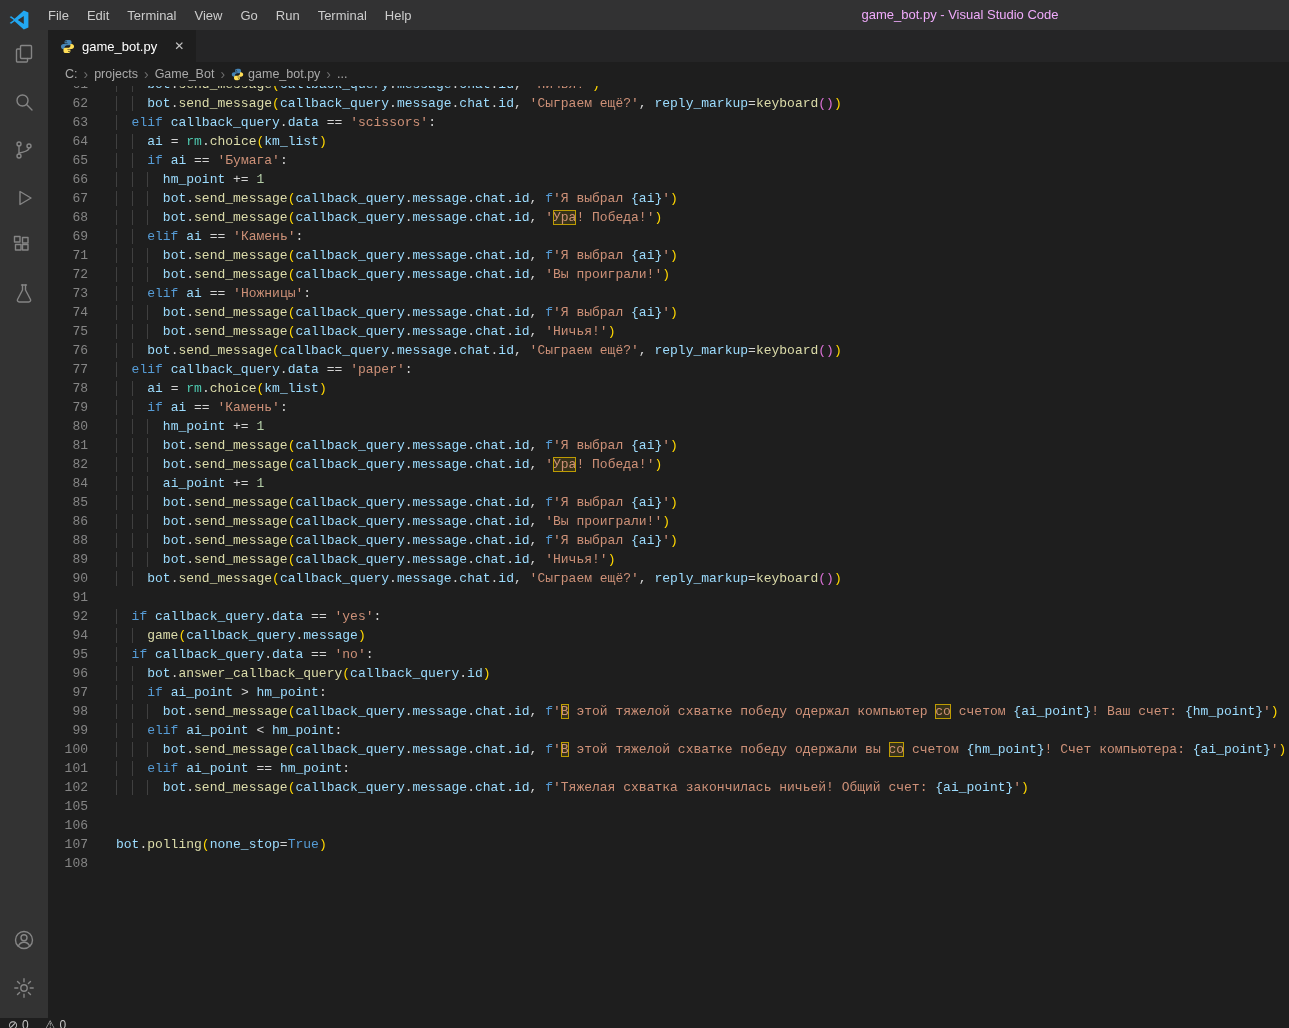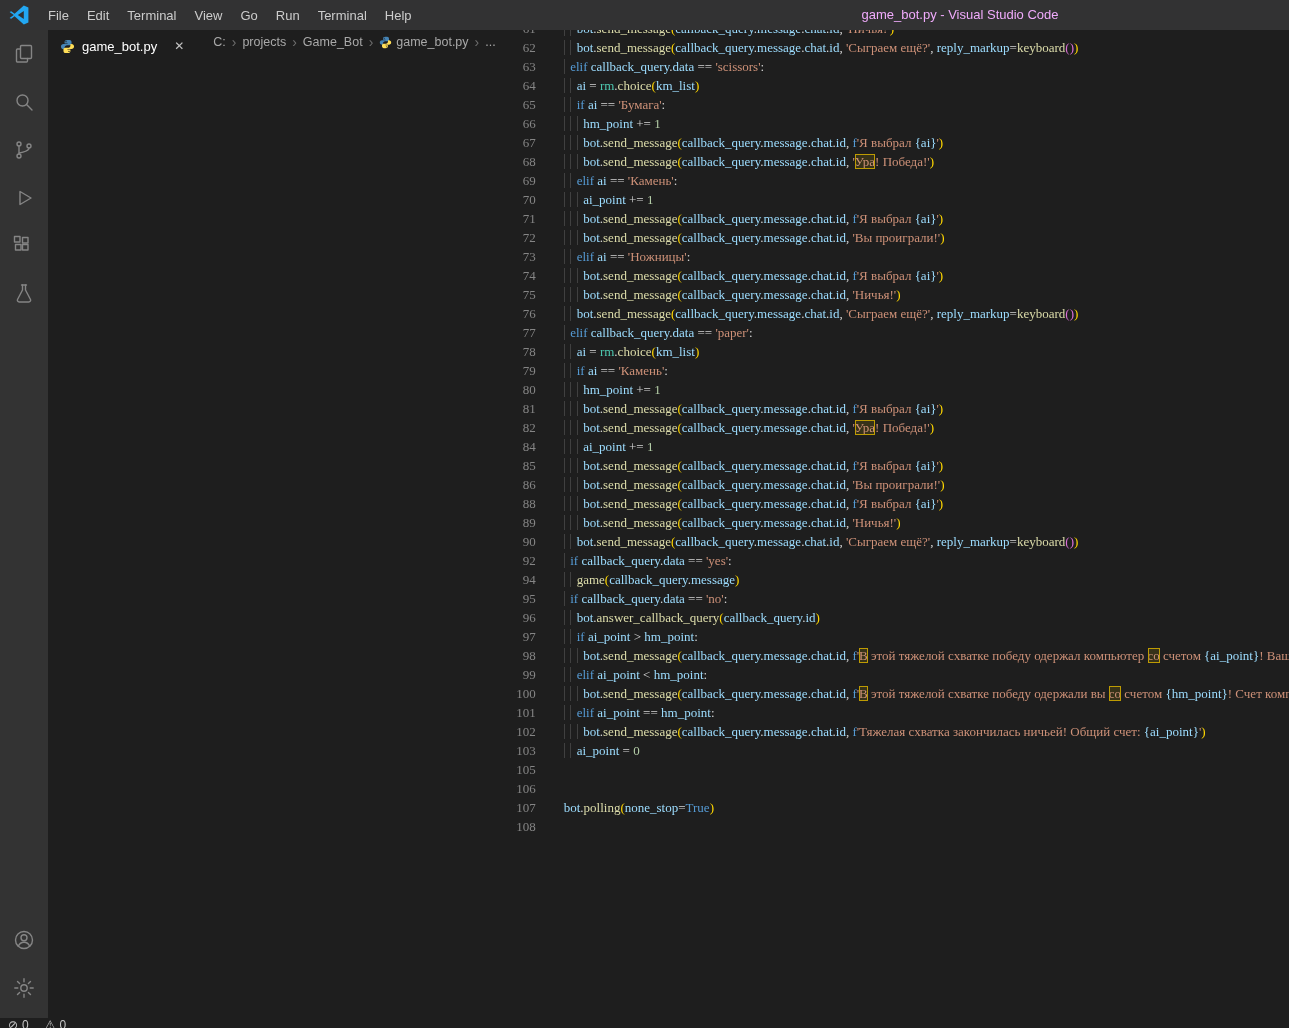--- a/index.html
+++ b/index.html
@@ -3,51 +3,51 @@
 <meta charset="utf-8">
 <style>
   *{box-sizing:border-box}
   html,body{margin:0;padding:0}
   body{
     width:1289px;height:1028px;overflow:hidden;
     background:var(--bg,#1e1e1e);
     font-family:"Liberation Sans",sans-serif;
   }
   
-  .titlebar{height:30px;background:var(--titlebar,#323233);display:flex;align-items:center;
+  .titlebar{height:30px;background:var(--titlebar,#323233);display:flex;align-items:flex-end;
     position:relative;color:#cccccc;font-size:13px;user-select:none}
   .logo{width:20px;height:20px;margin:0 10px 0 9px;flex:none}
   .logo svg{width:20px;height:20px;display:block}
   .menubar{display:flex;height:30px;align-items:center}
   .menu-item{padding:0 9px;cursor:default}
   .wintitle{position:absolute;left:960px;top:0;height:30px;line-height:30px;
     transform:translateX(-50%);color:#f0abfc;white-space:nowrap}
   
   .main{display:flex;height:988px}
   .activitybar{width:48px;background:var(--activitybar,#333333);display:flex;
     flex-direction:column;align-items:center}
   .ab-icon{width:48px;height:48px;display:flex;align-items:center;justify-content:center;cursor:pointer}
   .ab-icon svg{width:24px;height:24px;display:block}
   .activity-bottom{margin-top:auto;display:flex;flex-direction:column;align-items:center;padding-bottom:6px}
-  .editor-col{flex:1;display:flex;flex-direction:row;min-width:0;background:var(--bg,#1e1e1e)}
+  .editor-col{flex:1;display:flex;flex-direction:column;min-width:0;background:var(--bg,#1e1e1e)}
   
   .tabbar{height:32px;background:var(--tabbar,#252526);display:flex}
   .tab{height:32px;display:flex;align-items:center;gap:7px;padding:0 10px 0 12px;font-size:13px;cursor:pointer}
   .tab.active{background:var(--bg,#1e1e1e);color:#ffffff}
   .tab-icon svg{width:15px;height:15px;display:block}
   .tab-close{margin-left:8px;color:#c5c5c5;font-size:12px;padding:0 2px}
   
   .breadcrumbs{height:24px;display:flex;align-items:center;padding-left:17px;
     font-size:12.5px;color:#a9a9a9;gap:3px;white-space:nowrap}
   .bc-sep{color:#6e6e6e;font-size:14px;padding:0 3px}
   .bc-item{display:flex;align-items:center;gap:4px;cursor:pointer}
   .bc-pyicon svg{width:13px;height:13px;display:block}
   
   .editor{flex:1;overflow:hidden;position:relative;
-    font-family:Liberation Serif, serif;
+    font-family:Liberation Mono, monospace;
     font-size:13px;line-height:19px}
   .lines{margin-top:-11px}
   .line{height:19px;white-space:pre}
   .ln{display:inline-block;width:40px;text-align:right;color:var(--lineNumber,#858585)}
   .code{display:inline-block;margin-left:28px;white-space:pre;color:#d4d4d4}
   .ig{box-shadow:inset 1px 0 0 var(--indentGuide,#404040)}
   .kw{color:var(--keyword,#569cd6)}
   .str{color:var(--string,#ce9178)}
   .fn{color:var(--function,#dcdcaa)}
   .id{color:var(--identifier,#9cdcfe)}
@@ -197,50 +197,49 @@
         <div class="lines" id="lines">
             <div class="line"><span class="ln">61</span><span class="code"><span class="ig">  </span><span class="ig">  </span><span class="id">bot</span><span class="pun">.</span><span class="fn">send_message</span><span class="b1">(</span><span class="id">callback_query</span><span class="pun">.</span><span class="id">message</span><span class="pun">.</span><span class="id">chat</span><span class="pun">.</span><span class="id">id</span><span class="pun">,</span> <span class="str">'Ничья!'</span><span class="b1">)</span></span></div>
             <div class="line"><span class="ln">62</span><span class="code"><span class="ig">  </span><span class="ig">  </span><span class="id">bot</span><span class="pun">.</span><span class="fn">send_message</span><span class="b1">(</span><span class="id">callback_query</span><span class="pun">.</span><span class="id">message</span><span class="pun">.</span><span class="id">chat</span><span class="pun">.</span><span class="id">id</span><span class="pun">,</span> <span class="str">'Сыграем ещё?'</span><span class="pun">,</span> <span class="id">reply_markup</span><span class="op">=</span><span class="fn">keyboard</span><span class="b2">(</span><span class="b2">)</span><span class="b1">)</span></span></div>
             <div class="line"><span class="ln">63</span><span class="code"><span class="ig">  </span><span class="kw">elif</span> <span class="id">callback_query</span><span class="pun">.</span><span class="id">data</span> <span class="op">==</span> <span class="str">'scissors'</span><span class="pun">:</span></span></div>
             <div class="line"><span class="ln">64</span><span class="code"><span class="ig">  </span><span class="ig">  </span><span class="id">ai</span> <span class="op">=</span> <span class="mod">rm</span><span class="pun">.</span><span class="fn">choice</span><span class="b1">(</span><span class="id">km_list</span><span class="b1">)</span></span></div>
             <div class="line"><span class="ln">65</span><span class="code"><span class="ig">  </span><span class="ig">  </span><span class="kw">if</span> <span class="id">ai</span> <span class="op">==</span> <span class="str">'Бумага'</span><span class="pun">:</span></span></div>
             <div class="line"><span class="ln">66</span><span class="code"><span class="ig">  </span><span class="ig">  </span><span class="ig">  </span><span class="id">hm_point</span> <span class="op">+=</span> <span class="num">1</span></span></div>
             <div class="line"><span class="ln">67</span><span class="code"><span class="ig">  </span><span class="ig">  </span><span class="ig">  </span><span class="id">bot</span><span class="pun">.</span><span class="fn">send_message</span><span class="b1">(</span><span class="id">callback_query</span><span class="pun">.</span><span class="id">message</span><span class="pun">.</span><span class="id">chat</span><span class="pun">.</span><span class="id">id</span><span class="pun">,</span> <span class="kw">f</span><span class="str">'Я выбрал <span class="ph">{ai}</span>'</span><span class="b1">)</span></span></div>
             <div class="line"><span class="ln">68</span><span class="code"><span class="ig">  </span><span class="ig">  </span><span class="ig">  </span><span class="id">bot</span><span class="pun">.</span><span class="fn">send_message</span><span class="b1">(</span><span class="id">callback_query</span><span class="pun">.</span><span class="id">message</span><span class="pun">.</span><span class="id">chat</span><span class="pun">.</span><span class="id">id</span><span class="pun">,</span> <span class="str">'<span class="uni">Ура</span>! Победа!'</span><span class="b1">)</span></span></div>
             <div class="line"><span class="ln">69</span><span class="code"><span class="ig">  </span><span class="ig">  </span><span class="kw">elif</span> <span class="id">ai</span> <span class="op">==</span> <span class="str">'Камень'</span><span class="pun">:</span></span></div>
-            <div class="line"><span class="ln">70</span><span class="code"><span class="ig">  </span><span class="ig">  </span><span class="ig">  </span><span class="id">ai_point</span> <span class="op">+=</span> <span class="num">1</span></span></div>
             <div class="line"><span class="ln">71</span><span class="code"><span class="ig">  </span><span class="ig">  </span><span class="ig">  </span><span class="id">bot</span><span class="pun">.</span><span class="fn">send_message</span><span class="b1">(</span><span class="id">callback_query</span><span class="pun">.</span><span class="id">message</span><span class="pun">.</span><span class="id">chat</span><span class="pun">.</span><span class="id">id</span><span class="pun">,</span> <span class="kw">f</span><span class="str">'Я выбрал <span class="ph">{ai}</span>'</span><span class="b1">)</span></span></div>
             <div class="line"><span class="ln">72</span><span class="code"><span class="ig">  </span><span class="ig">  </span><span class="ig">  </span><span class="id">bot</span><span class="pun">.</span><span class="fn">send_message</span><span class="b1">(</span><span class="id">callback_query</span><span class="pun">.</span><span class="id">message</span><span class="pun">.</span><span class="id">chat</span><span class="pun">.</span><span class="id">id</span><span class="pun">,</span> <span class="str">'Вы проиграли!'</span><span class="b1">)</span></span></div>
             <div class="line"><span class="ln">73</span><span class="code"><span class="ig">  </span><span class="ig">  </span><span class="kw">elif</span> <span class="id">ai</span> <span class="op">==</span> <span class="str">'Ножницы'</span><span class="pun">:</span></span></div>
             <div class="line"><span class="ln">74</span><span class="code"><span class="ig">  </span><span class="ig">  </span><span class="ig">  </span><span class="id">bot</span><span class="pun">.</span><span class="fn">send_message</span><span class="b1">(</span><span class="id">callback_query</span><span class="pun">.</span><span class="id">message</span><span class="pun">.</span><span class="id">chat</span><span class="pun">.</span><span class="id">id</span><span class="pun">,</span> <span class="kw">f</span><span class="str">'Я выбрал <span class="ph">{ai}</span>'</span><span class="b1">)</span></span></div>
             <div class="line"><span class="ln">75</span><span class="code"><span class="ig">  </span><span class="ig">  </span><span class="ig">  </span><span class="id">bot</span><span class="pun">.</span><span class="fn">send_message</span><span class="b1">(</span><span class="id">callback_query</span><span class="pun">.</span><span class="id">message</span><span class="pun">.</span><span class="id">chat</span><span class="pun">.</span><span class="id">id</span><span class="pun">,</span> <span class="str">'Ничья!'</span><span class="b1">)</span></span></div>
             <div class="line"><span class="ln">76</span><span class="code"><span class="ig">  </span><span class="ig">  </span><span class="id">bot</span><span class="pun">.</span><span class="fn">send_message</span><span class="b1">(</span><span class="id">callback_query</span><span class="pun">.</span><span class="id">message</span><span class="pun">.</span><span class="id">chat</span><span class="pun">.</span><span class="id">id</span><span class="pun">,</span> <span class="str">'Сыграем ещё?'</span><span class="pun">,</span> <span class="id">reply_markup</span><span class="op">=</span><span class="fn">keyboard</span><span class="b2">(</span><span class="b2">)</span><span class="b1">)</span></span></div>
             <div class="line"><span class="ln">77</span><span class="code"><span class="ig">  </span><span class="kw">elif</span> <span class="id">callback_query</span><span class="pun">.</span><span class="id">data</span> <span class="op">==</span> <span class="str">'paper'</span><span class="pun">:</span></span></div>
             <div class="line"><span class="ln">78</span><span class="code"><span class="ig">  </span><span class="ig">  </span><span class="id">ai</span> <span class="op">=</span> <span class="mod">rm</span><span class="pun">.</span><span class="fn">choice</span><span class="b1">(</span><span class="id">km_list</span><span class="b1">)</span></span></div>
             <div class="line"><span class="ln">79</span><span class="code"><span class="ig">  </span><span class="ig">  </span><span class="kw">if</span> <span class="id">ai</span> <span class="op">==</span> <span class="str">'Камень'</span><span class="pun">:</span></span></div>
             <div class="line"><span class="ln">80</span><span class="code"><span class="ig">  </span><span class="ig">  </span><span class="ig">  </span><span class="id">hm_point</span> <span class="op">+=</span> <span class="num">1</span></span></div>
             <div class="line"><span class="ln">81</span><span class="code"><span class="ig">  </span><span class="ig">  </span><span class="ig">  </span><span class="id">bot</span><span class="pun">.</span><span class="fn">send_message</span><span class="b1">(</span><span class="id">callback_query</span><span class="pun">.</span><span class="id">message</span><span class="pun">.</span><span class="id">chat</span><span class="pun">.</span><span class="id">id</span><span class="pun">,</span> <span class="kw">f</span><span class="str">'Я выбрал <span class="ph">{ai}</span>'</span><span class="b1">)</span></span></div>
             <div class="line"><span class="ln">82</span><span class="code"><span class="ig">  </span><span class="ig">  </span><span class="ig">  </span><span class="id">bot</span><span class="pun">.</span><span class="fn">send_message</span><span class="b1">(</span><span class="id">callback_query</span><span class="pun">.</span><span class="id">message</span><span class="pun">.</span><span class="id">chat</span><span class="pun">.</span><span class="id">id</span><span class="pun">,</span> <span class="str">'<span class="uni">Ура</span>! Победа!'</span><span class="b1">)</span></span></div>
             <div class="line"><span class="ln">84</span><span class="code"><span class="ig">  </span><span class="ig">  </span><span class="ig">  </span><span class="id">ai_point</span> <span class="op">+=</span> <span class="num">1</span></span></div>
             <div class="line"><span class="ln">85</span><span class="code"><span class="ig">  </span><span class="ig">  </span><span class="ig">  </span><span class="id">bot</span><span class="pun">.</span><span class="fn">send_message</span><span class="b1">(</span><span class="id">callback_query</span><span class="pun">.</span><span class="id">message</span><span class="pun">.</span><span class="id">chat</span><span class="pun">.</span><span class="id">id</span><span class="pun">,</span> <span class="kw">f</span><span class="str">'Я выбрал <span class="ph">{ai}</span>'</span><span class="b1">)</span></span></div>
             <div class="line"><span class="ln">86</span><span class="code"><span class="ig">  </span><span class="ig">  </span><span class="ig">  </span><span class="id">bot</span><span class="pun">.</span><span class="fn">send_message</span><span class="b1">(</span><span class="id">callback_query</span><span class="pun">.</span><span class="id">message</span><span class="pun">.</span><span class="id">chat</span><span class="pun">.</span><span class="id">id</span><span class="pun">,</span> <span class="str">'Вы проиграли!'</span><span class="b1">)</span></span></div>
             <div class="line"><span class="ln">88</span><span class="code"><span class="ig">  </span><span class="ig">  </span><span class="ig">  </span><span class="id">bot</span><span class="pun">.</span><span class="fn">send_message</span><span class="b1">(</span><span class="id">callback_query</span><span class="pun">.</span><span class="id">message</span><span class="pun">.</span><span class="id">chat</span><span class="pun">.</span><span class="id">id</span><span class="pun">,</span> <span class="kw">f</span><span class="str">'Я выбрал <span class="ph">{ai}</span>'</span><span class="b1">)</span></span></div>
             <div class="line"><span class="ln">89</span><span class="code"><span class="ig">  </span><span class="ig">  </span><span class="ig">  </span><span class="id">bot</span><span class="pun">.</span><span class="fn">send_message</span><span class="b1">(</span><span class="id">callback_query</span><span class="pun">.</span><span class="id">message</span><span class="pun">.</span><span class="id">chat</span><span class="pun">.</span><span class="id">id</span><span class="pun">,</span> <span class="str">'Ничья!'</span><span class="b1">)</span></span></div>
             <div class="line"><span class="ln">90</span><span class="code"><span class="ig">  </span><span class="ig">  </span><span class="id">bot</span><span class="pun">.</span><span class="fn">send_message</span><span class="b1">(</span><span class="id">callback_query</span><span class="pun">.</span><span class="id">message</span><span class="pun">.</span><span class="id">chat</span><span class="pun">.</span><span class="id">id</span><span class="pun">,</span> <span class="str">'Сыграем ещё?'</span><span class="pun">,</span> <span class="id">reply_markup</span><span class="op">=</span><span class="fn">keyboard</span><span class="b2">(</span><span class="b2">)</span><span class="b1">)</span></span></div>
+            <div class="line"><span class="ln">91</span><span class="code"></span></div>
             <div class="line"><span class="ln">92</span><span class="code"><span class="ig">  </span><span class="kw">if</span> <span class="id">callback_query</span><span class="pun">.</span><span class="id">data</span> <span class="op">==</span> <span class="str">'yes'</span><span class="pun">:</span></span></div>
             <div class="line"><span class="ln">94</span><span class="code"><span class="ig">  </span><span class="ig">  </span><span class="fn">game</span><span class="b1">(</span><span class="id">callback_query</span><span class="pun">.</span><span class="id">message</span><span class="b1">)</span></span></div>
             <div class="line"><span class="ln">95</span><span class="code"><span class="ig">  </span><span class="kw">if</span> <span class="id">callback_query</span><span class="pun">.</span><span class="id">data</span> <span class="op">==</span> <span class="str">'no'</span><span class="pun">:</span></span></div>
             <div class="line"><span class="ln">96</span><span class="code"><span class="ig">  </span><span class="ig">  </span><span class="id">bot</span><span class="pun">.</span><span class="fn">answer_callback_query</span><span class="b1">(</span><span class="id">callback_query</span><span class="pun">.</span><span class="id">id</span><span class="b1">)</span></span></div>
             <div class="line"><span class="ln">97</span><span class="code"><span class="ig">  </span><span class="ig">  </span><span class="kw">if</span> <span class="id">ai_point</span> <span class="op">&gt;</span> <span class="id">hm_point</span><span class="pun">:</span></span></div>
             <div class="line"><span class="ln">98</span><span class="code"><span class="ig">  </span><span class="ig">  </span><span class="ig">  </span><span class="id">bot</span><span class="pun">.</span><span class="fn">send_message</span><span class="b1">(</span><span class="id">callback_query</span><span class="pun">.</span><span class="id">message</span><span class="pun">.</span><span class="id">chat</span><span class="pun">.</span><span class="id">id</span><span class="pun">,</span> <span class="kw">f</span><span class="str">'<span class="uni">В</span> этой тяжелой схватке победу одержал компьютер <span class="uni">со</span> счетом <span class="ph">{ai_point}</span>! Ваш счет: <span class="ph">{hm_point}</span>'</span><span class="b1">)</span></span></div>
             <div class="line"><span class="ln">99</span><span class="code"><span class="ig">  </span><span class="ig">  </span><span class="kw">elif</span> <span class="id">ai_point</span> <span class="op">&lt;</span> <span class="id">hm_point</span><span class="pun">:</span></span></div>
             <div class="line"><span class="ln">100</span><span class="code"><span class="ig">  </span><span class="ig">  </span><span class="ig">  </span><span class="id">bot</span><span class="pun">.</span><span class="fn">send_message</span><span class="b1">(</span><span class="id">callback_query</span><span class="pun">.</span><span class="id">message</span><span class="pun">.</span><span class="id">chat</span><span class="pun">.</span><span class="id">id</span><span class="pun">,</span> <span class="kw">f</span><span class="str">'<span class="uni">В</span> этой тяжелой схватке победу одержали вы <span class="uni">со</span> счетом <span class="ph">{hm_point}</span>! Счет компьютера: <span class="ph">{ai_point}</span>'</span><span class="b1">)</span></span></div>
             <div class="line"><span class="ln">101</span><span class="code"><span class="ig">  </span><span class="ig">  </span><span class="kw">elif</span> <span class="id">ai_point</span> <span class="op">==</span> <span class="id">hm_point</span><span class="pun">:</span></span></div>
             <div class="line"><span class="ln">102</span><span class="code"><span class="ig">  </span><span class="ig">  </span><span class="ig">  </span><span class="id">bot</span><span class="pun">.</span><span class="fn">send_message</span><span class="b1">(</span><span class="id">callback_query</span><span class="pun">.</span><span class="id">message</span><span class="pun">.</span><span class="id">chat</span><span class="pun">.</span><span class="id">id</span><span class="pun">,</span> <span class="kw">f</span><span class="str">'Тяжелая схватка закончилась ничьей! Общий счет: <span class="ph">{ai_point}</span>'</span><span class="b1">)</span></span></div>
-            <div class="line"><span class="ln">103</span><span class="code"><span class="ig">  </span><span class="ig">  </span><span class="id">ai_point</span> <span class="op">=</span> <span class="num">0</span></span></div>
             <div class="line"><span class="ln">105</span><span class="code"></span></div>
             <div class="line"><span class="ln">106</span><span class="code"></span></div>
             <div class="line"><span class="ln">107</span><span class="code"><span class="id">bot</span><span class="pun">.</span><span class="fn">polling</span><span class="b1">(</span><span class="id">none_stop</span><span class="op">=</span><span class="kw">True</span><span class="b1">)</span></span></div>
             <div class="line"><span class="ln">108</span><span class="code"></span></div>
           </div>
       </div>
     </div>
   </div>
 
   <div class="statusbar">

